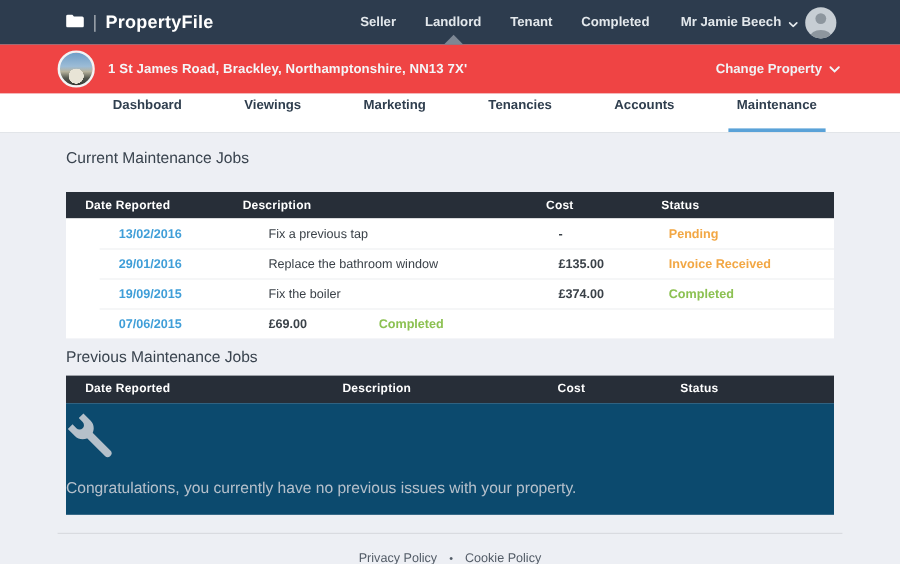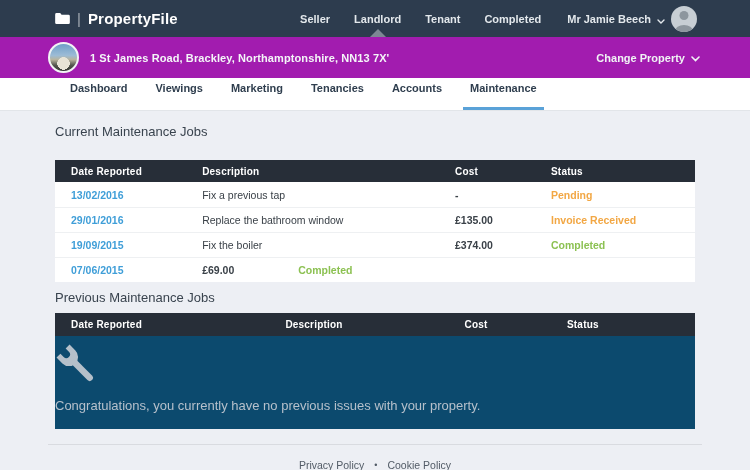--- a/index.html
+++ b/index.html
@@ -37,21 +37,21 @@
     width:26px; height:26px; border-radius:50%; background:#c7ced4;
     overflow:hidden; position:relative; flex:0 0 auto;
   }
   .avatar .head { position:absolute; left:50%; top:5px; transform:translateX(-50%);
     width:9px; height:9px; border-radius:50%; background:#8d969e; }
   .avatar .body { position:absolute; left:50%; bottom:-5px; transform:translateX(-50%);
     width:18px; height:12px; border-radius:50% 50% 0 0; background:#8d969e; }
 
   
   .property-bar {
-    height:41px; background:#a21caf; display:flex; align-items:center;
+    height:41px; background:#ef4444; display:flex; align-items:center;
     padding:0 50px 0 48px;
   }
   .prop-avatar {
     width:31px; height:31px; border-radius:50%; border:2px solid #f2f4f5;
     background:
       radial-gradient(circle at 50% 72%, #e8e4d6 0 26%, transparent 27%),
       linear-gradient(180deg, #6f9ec8 0%, #9cbcd6 42%, #b8b49e 58%, #55584f 78%, #343631 100%);
     flex:0 0 auto;
   }
   .prop-address { color:#f4f6f8; font-size:11px; font-weight:700; margin-left:11px; letter-spacing:.1px; }
@@ -59,33 +59,33 @@
   .change-property span { color:#f0f3f5; font-size:11px; font-weight:700; }
 
   
   .tabbar {
     height:33px; background:#ffffff; border-bottom:1px solid #e2e5e9;
     display:flex; align-items:stretch; padding-left:63px;
   }
   .tab {
     font-size:11px; font-weight:700; color:#2f3e4e; cursor:pointer;
     display:flex; align-items:center; padding:12px 7px; margin-right:14px;
-    border-bottom:3px solid transparent; padding-top:3px;
+    border-bottom:3px solid transparent; padding-top:3px;margin-left:24px;
   }
   .tab.active { border-bottom-color:#5aa2d8; }
 
   
   .content { width:640px; margin:0 auto; }
   .section-title { font-size:13px; font-weight:500; color:#39434e; }
   .title-current { padding:13px 0 21px; }
   .title-previous { padding:8px 0 8px; }
 
   .tbl-header { display:flex; background:#272e38; height:22px; align-items:center; }
   .tbl-header .hc { color:#ffffff; font-size:10px; font-weight:700; letter-spacing:.2px; }
-  .tbl-body { background:#ffffff; }
+  .tbl-body { background:#ffffff;padding-left:28px; }
   .tbl-row { display:flex; height:25px; align-items:center; border-top:1px solid #eef0f2; }
   .tbl-row:first-child { border-top:none; }
   .cell { font-size:10.5px; color:#3a4148; overflow:hidden; white-space:nowrap; }
   .cell.date a { color:#3f9ed8; text-decoration:none; font-weight:600; cursor:pointer; }
   .cell.cost { font-weight:700; }
   .cell.status { font-weight:600; }
 
   
   .tbl-current .c1 { width:23%;  padding-left:16px; }
   .tbl-current .c2 { width:39.5%; }

